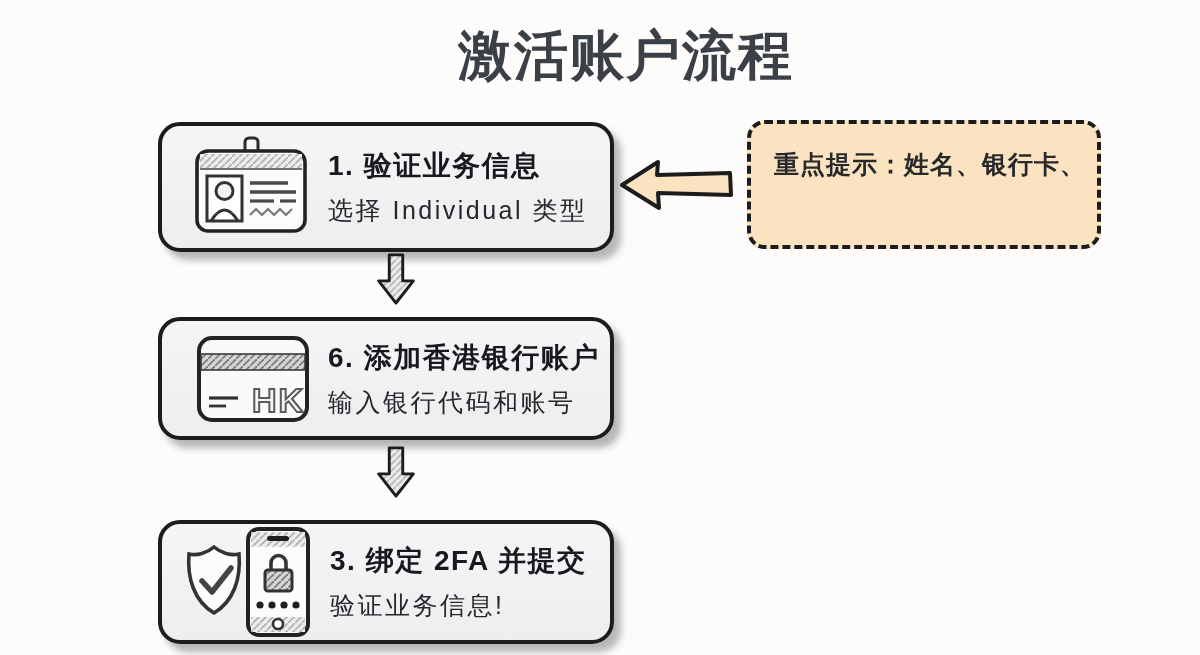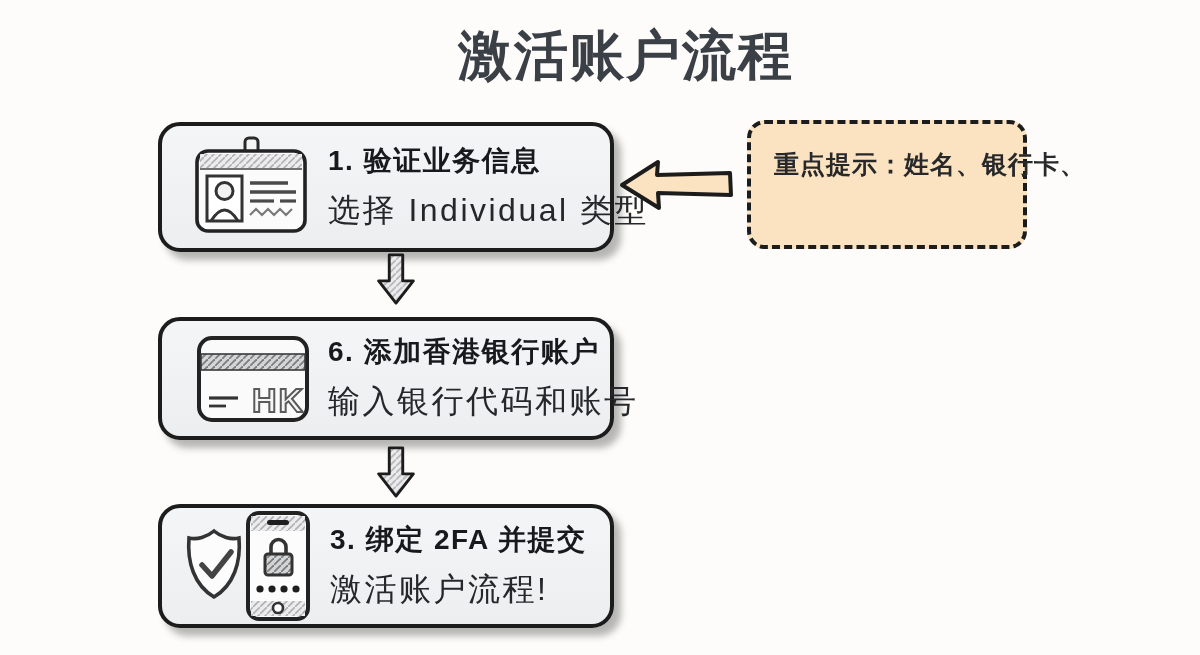--- a/index.html
+++ b/index.html
@@ -18,35 +18,35 @@
 
   .step{
     position:absolute;left:158px;width:456px;box-sizing:border-box;
     border:4px solid #1c1c1c;border-radius:22px;
     background:linear-gradient(180deg,#f4f5f6 0%,#edeeef 100%);
     box-shadow:7px 8px 7px rgba(50,50,50,0.35);
     display:flex;align-items:center;gap:16px;padding:0 8px 0 14px;
   }
   .step-1{top:122px;height:130px;}
   .step-2{top:317px;height:123px;}
-  .step-3{top:504px;height:124px;}
+  .step-3{top:520px;height:124px;}
 
   .icon-wrap{flex:0 0 136px;display:flex;justify-content:flex-end;align-items:center;}
   .step-text{display:flex;flex-direction:column;gap:9px;}
   .step-heading{font-size:28px;font-weight:bold;color:#17191c;letter-spacing:1.5px;white-space:nowrap;}
-  .step-sub{font-size:32px;color:#25272a;letter-spacing:2.5px;white-space:nowrap;}
+  .step-sub{font-size:25px;color:#25272a;letter-spacing:2.5px;white-space:nowrap;}
 
   .down-arrow{position:absolute;left:375px;width:42px;height:52px;}
   .down-arrow-1{top:253px;}
   .down-arrow-2{top:446px;}
 
   .left-arrow{position:absolute;left:618px;top:158px;width:118px;height:54px;}
 
   .note{
-    position:absolute;left:747px;top:120px;width:280px;height:129px;box-sizing:border-box;
+    position:absolute;left:747px;top:120px;width:354px;height:129px;box-sizing:border-box;
     background:#fbe3c2;border:4px dashed #1c1c1c;border-radius:18px;
     padding:20px 0 0 23px;
     font-size:25px;font-weight:bold;color:#27282a;letter-spacing:1px;line-height:1.65;
   }
   .note div{white-space:nowrap;}
   svg{display:block;}
 </style>
 </head>
 <body>
 
@@ -129,21 +129,21 @@
         <circle cx="84" cy="80" r="3.6" fill="#1e1e1e"></circle>
         <circle cx="96" cy="80" r="3.6" fill="#1e1e1e"></circle>
         <circle cx="108" cy="80" r="3.6" fill="#1e1e1e"></circle>
         <circle cx="120" cy="80" r="3.6" fill="#1e1e1e"></circle>
         <rect x="75" y="92" width="54" height="15" fill="url(#hatchLight)"></rect>
         <circle cx="102" cy="99" r="5" fill="#ffffff" stroke="#333" stroke-width="2.6"></circle>
       </svg>
     </div>
     <div class="step-text">
       <div class="step-heading">3. 绑定 2FA 并提交</div>
-      <div class="step-sub">激活账户流程!</div>
+      <div class="step-sub">验证业务信息!</div>
     </div>
   </div>
 
   <svg class="left-arrow" viewBox="0 0 118 54">
     <polygon points="4,27 40,4 39,17 112,15 113,37 40,35 41,50" fill="#fbe3c2" stroke="#1c1c1c" stroke-width="4" stroke-linejoin="round"></polygon>
   </svg>
 
   <div class="note">
     <div>重点提示：姓名、银行卡、</div>
   </div>

